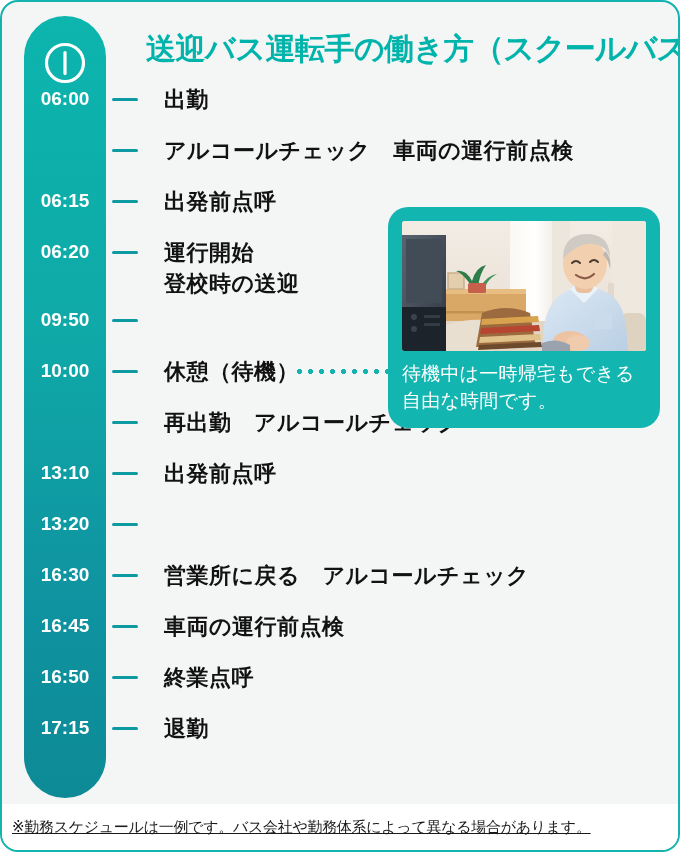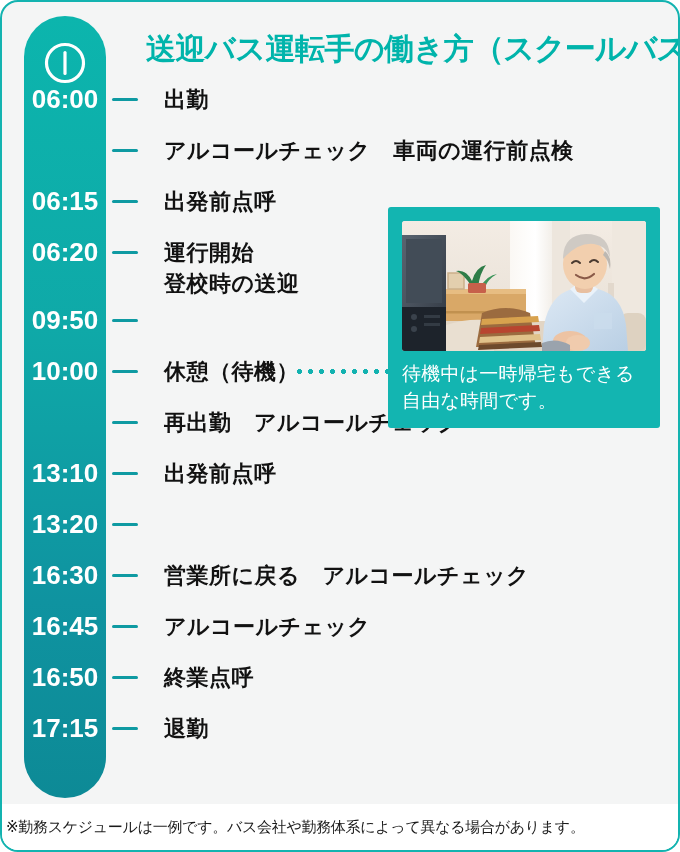--- a/index.html
+++ b/index.html
@@ -64,21 +64,21 @@
     display: flex;
     align-items: flex-start;
   }
   .row.tall { height: 68px; }
   .row .time {
     position: absolute;
     left: 22px;
     width: 82px;
     text-align: center;
     color: #ffffff;
-    font-size: 26px;
+    font-size: 19px;
     font-weight: 700;
     line-height: 30px;
     letter-spacing: 0px;
   }
   .row .dash {
     position: absolute;
     left: 110px;
     top: 14px;
     width: 26px;
     height: 3px;
@@ -106,21 +106,21 @@
     background-size: 11px 5px;
     background-repeat: repeat-x;
   }
 
   
   .photo-card {
     position: absolute;
     left: 386px; top: 205px;
     width: 272px; height: 221px;
     background: #13b5b1;
-    border-radius: 3px;
+    border-radius: 20px;
     z-index: 4;
     padding: 14px 14px 0 14px;
   }
   .photo {
     position: relative;
     width: 244px; height: 130px;
     border-radius: 3px;
     overflow: hidden;
     background: #efe7de;
   }
@@ -140,26 +140,27 @@
     position: absolute;
     left: 0; bottom: 0;
     width: 680px; height: 46px;
     background: #ffffff;
     border-top: 0;
     display: flex;
     align-items: center;
     z-index: 6;
   }
   .footer .note {
-    padding-left: 4px;
+    padding-left: 10px;
     color: #1a1a1a;
     font-size: 15px;
     line-height: 20px;
     letter-spacing: -0.3px;
     white-space: nowrap;
+    text-decoration: underline;
   }
 </style>
 </head>
 <body>
 
 <div class="card">
 
   <div class="rail">
     <span class="rail-icon">
       <svg width="46" height="46" viewBox="0 0 46 46">
@@ -229,21 +230,21 @@
 
     <div class="row">
       <span class="time">16:30</span>
       <span class="dash"></span>
       <span class="label">営業所に戻る　アルコールチェック</span>
     </div>
 
     <div class="row">
       <span class="time">16:45</span>
       <span class="dash"></span>
-      <span class="label">アルコールチェック</span>
+      <span class="label">車両の運行前点検</span>
     </div>
 
     <div class="row">
       <span class="time">16:50</span>
       <span class="dash"></span>
       <span class="label">終業点呼</span>
     </div>
 
     <div class="row">
       <span class="time">17:15</span>

